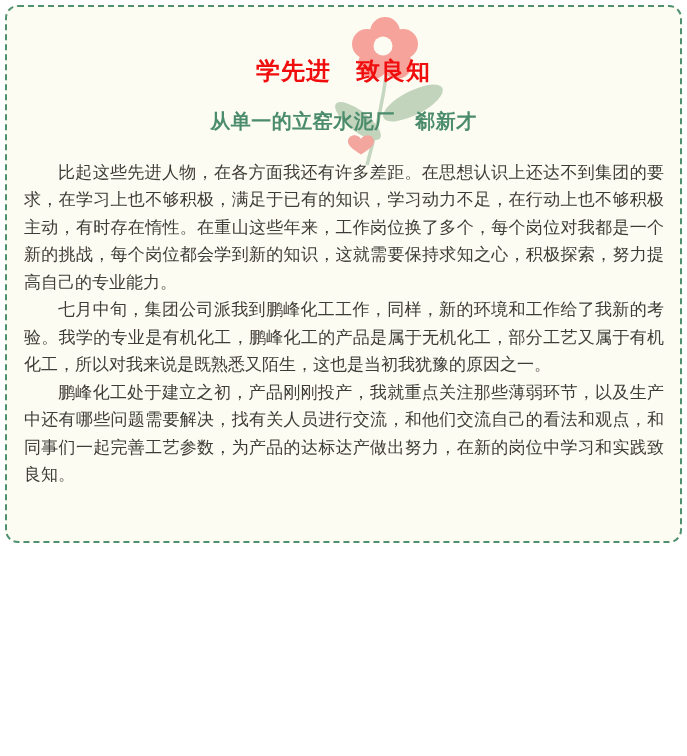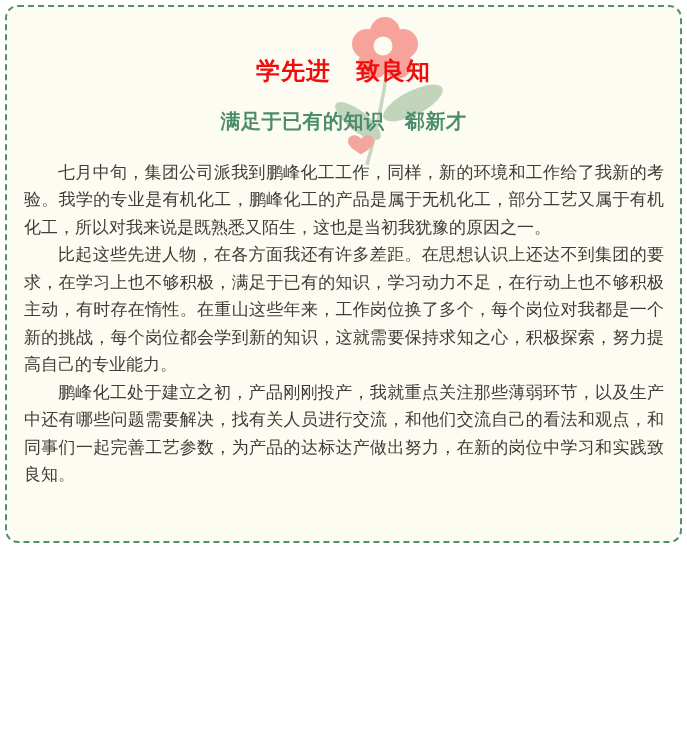--- a/index.html
+++ b/index.html
@@ -102,22 +102,22 @@
         <circle cx="82" cy="32" r="17"></circle>
       </g>
 
       <circle cx="80" cy="29" r="9.5" fill="#fdfcf2"></circle>
 
       <path d="M58,122 c-3.5,-6 -13,-4.5 -13,2.5 c0,5.5 8,9.5 13,13 c5,-3.5 13,-7.5 13,-13 c0,-7 -9.5,-8.5 -13,-2.5 z" fill="#f3a69d"></path>
     </svg>
 
     <h1 class="page-title">学先进　致良知</h1>
 
-    <div class="byline">满足于已有的知识　郗新才</div>
+    <div class="byline">从单一的立窑水泥厂　郗新才</div>
 
     <div class="body-text">
+      <p>比起这些先进人物，在各方面我还有许多差距。在思想认识上还达不到集团的要求，在学习上也不够积极，满足于已有的知识，学习动力不足，在行动上也不够积极主动，有时存在惰性。在重山这些年来，工作岗位换了多个，每个岗位对我都是一个新的挑战，每个岗位都会学到新的知识，这就需要保持求知之心，积极探索，努力提高自己的专业能力。</p>
       <p>七月中旬，集团公司派我到鹏峰化工工作，同样，新的环境和工作给了我新的考验。我学的专业是有机化工，鹏峰化工的产品是属于无机化工，部分工艺又属于有机化工，所以对我来说是既熟悉又陌生，这也是当初我犹豫的原因之一。</p>
-      <p>比起这些先进人物，在各方面我还有许多差距。在思想认识上还达不到集团的要求，在学习上也不够积极，满足于已有的知识，学习动力不足，在行动上也不够积极主动，有时存在惰性。在重山这些年来，工作岗位换了多个，每个岗位对我都是一个新的挑战，每个岗位都会学到新的知识，这就需要保持求知之心，积极探索，努力提高自己的专业能力。</p>
       <p>鹏峰化工处于建立之初，产品刚刚投产，我就重点关注那些薄弱环节，以及生产中还有哪些问题需要解决，找有关人员进行交流，和他们交流自己的看法和观点，和同事们一起完善工艺参数，为产品的达标达产做出努力，在新的岗位中学习和实践致良知。</p>
     </div>
 
   </div>
 </div>
 
 </body></html>

